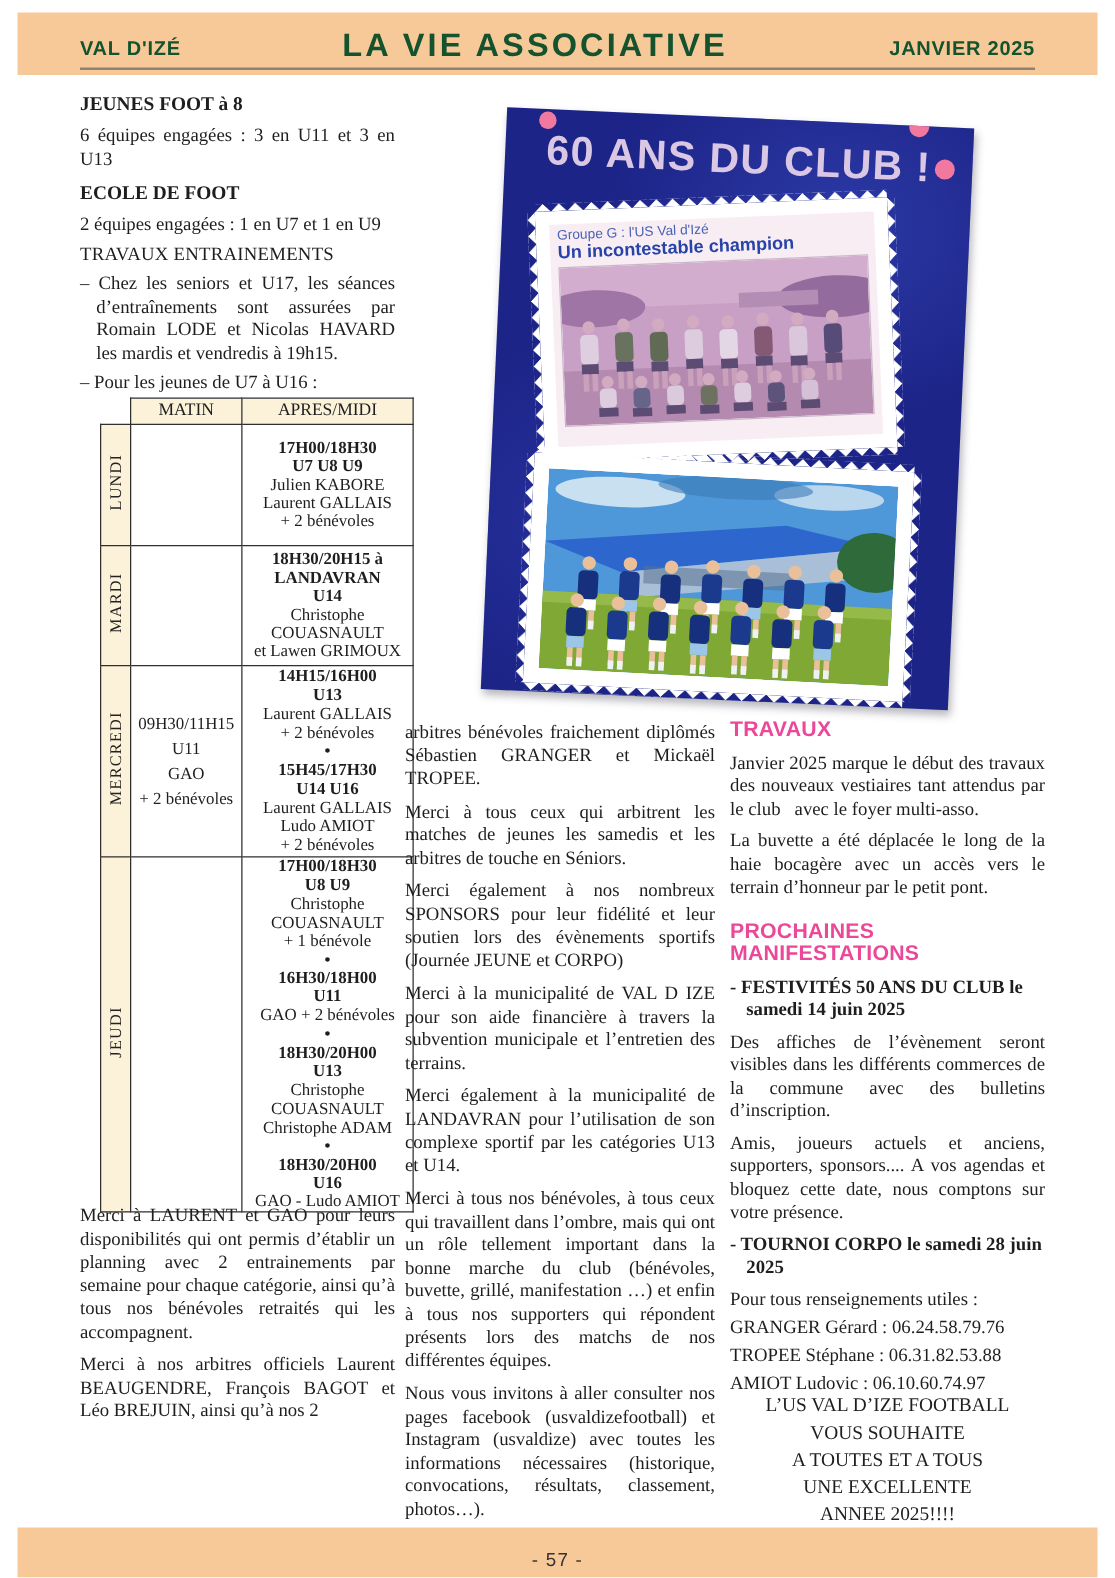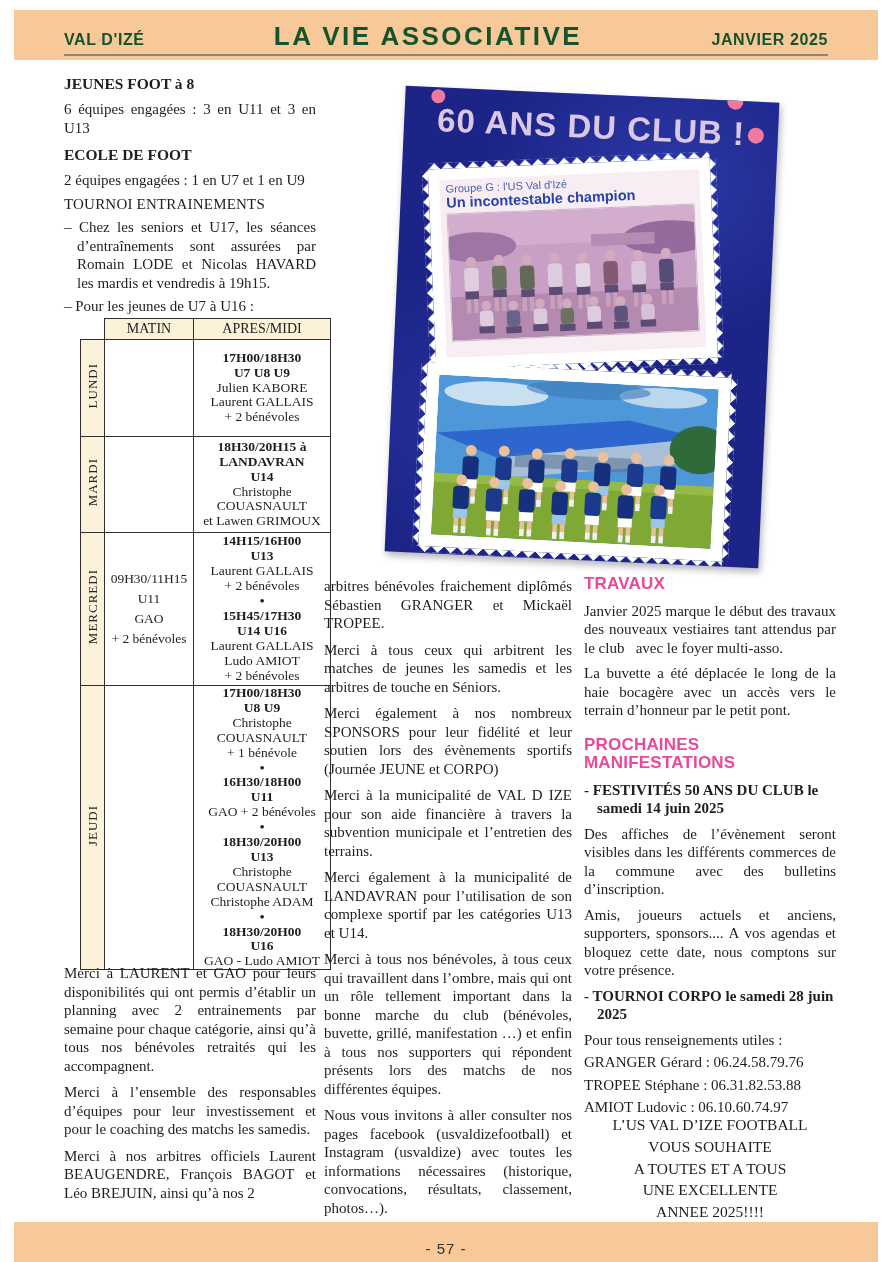--- a/index.html
+++ b/index.html
@@ -105,21 +105,21 @@
       <span class="band-side">JANVIER 2025</span>
     </div>
     <div class="rule"></div>
   </div>
 
   <div class="left-top">
     <h3 class="lh">JEUNES FOOT à 8</h3>
     <p class="lp">6 équipes engagées : 3 en U11 et 3 en U13</p>
     <h3 class="lh mt8">ECOLE DE FOOT</h3>
     <p class="lp">2 équipes engagées : 1 en U7 et 1 en U9</p>
-    <p class="lp caps">TOURNOI ENTRAINEMENTS</p>
+    <p class="lp caps">TRAVAUX ENTRAINEMENTS</p>
     <p class="lp dash">– Chez les seniors et U17, les séances d’entraînements sont assurées par Romain LODE et Nicolas HAVARD les mardis et vendredis à 19h15.</p>
     <p class="lp dash">– Pour les jeunes de U7 à U16 :</p>
   </div>
 
   <div class="schedule">
     <table>
       <thead>
         <tr>
           <th class="corner"></th>
           <th>MATIN</th>
@@ -195,21 +195,20 @@
               <div class="ln b">U16</div>
               <div class="ln">GAO - Ludo AMIOT</div>
             </td>
           </tr>
         </tbody>
     </table>
   </div>
 
   <div class="left-bottom">
       <p class="par">Merci à LAURENT et GAO pour leurs disponibilités qui ont permis d’établir un planning avec 2 entrainements par semaine pour chaque catégorie, ainsi qu’à tous nos bénévoles retraités qui les accompagnent.</p>
-      <p class="par">Merci à l’ensemble des responsables d’équipes pour leur investissement et pour le coaching des matchs les samedis.</p>
       <p class="par">Merci à nos arbitres officiels Laurent BEAUGENDRE, François BAGOT et Léo BREJUIN, ainsi qu’à nos 2</p>
     </div>
 
   <div class="poster">
     <div class="poster-title">60 ANS DU CLUB !</div>
     <span class="dot dot1"></span>
     <span class="dot dot2"></span>
     <span class="dot dot3"></span>
 
     <div class="stamp clipping">

